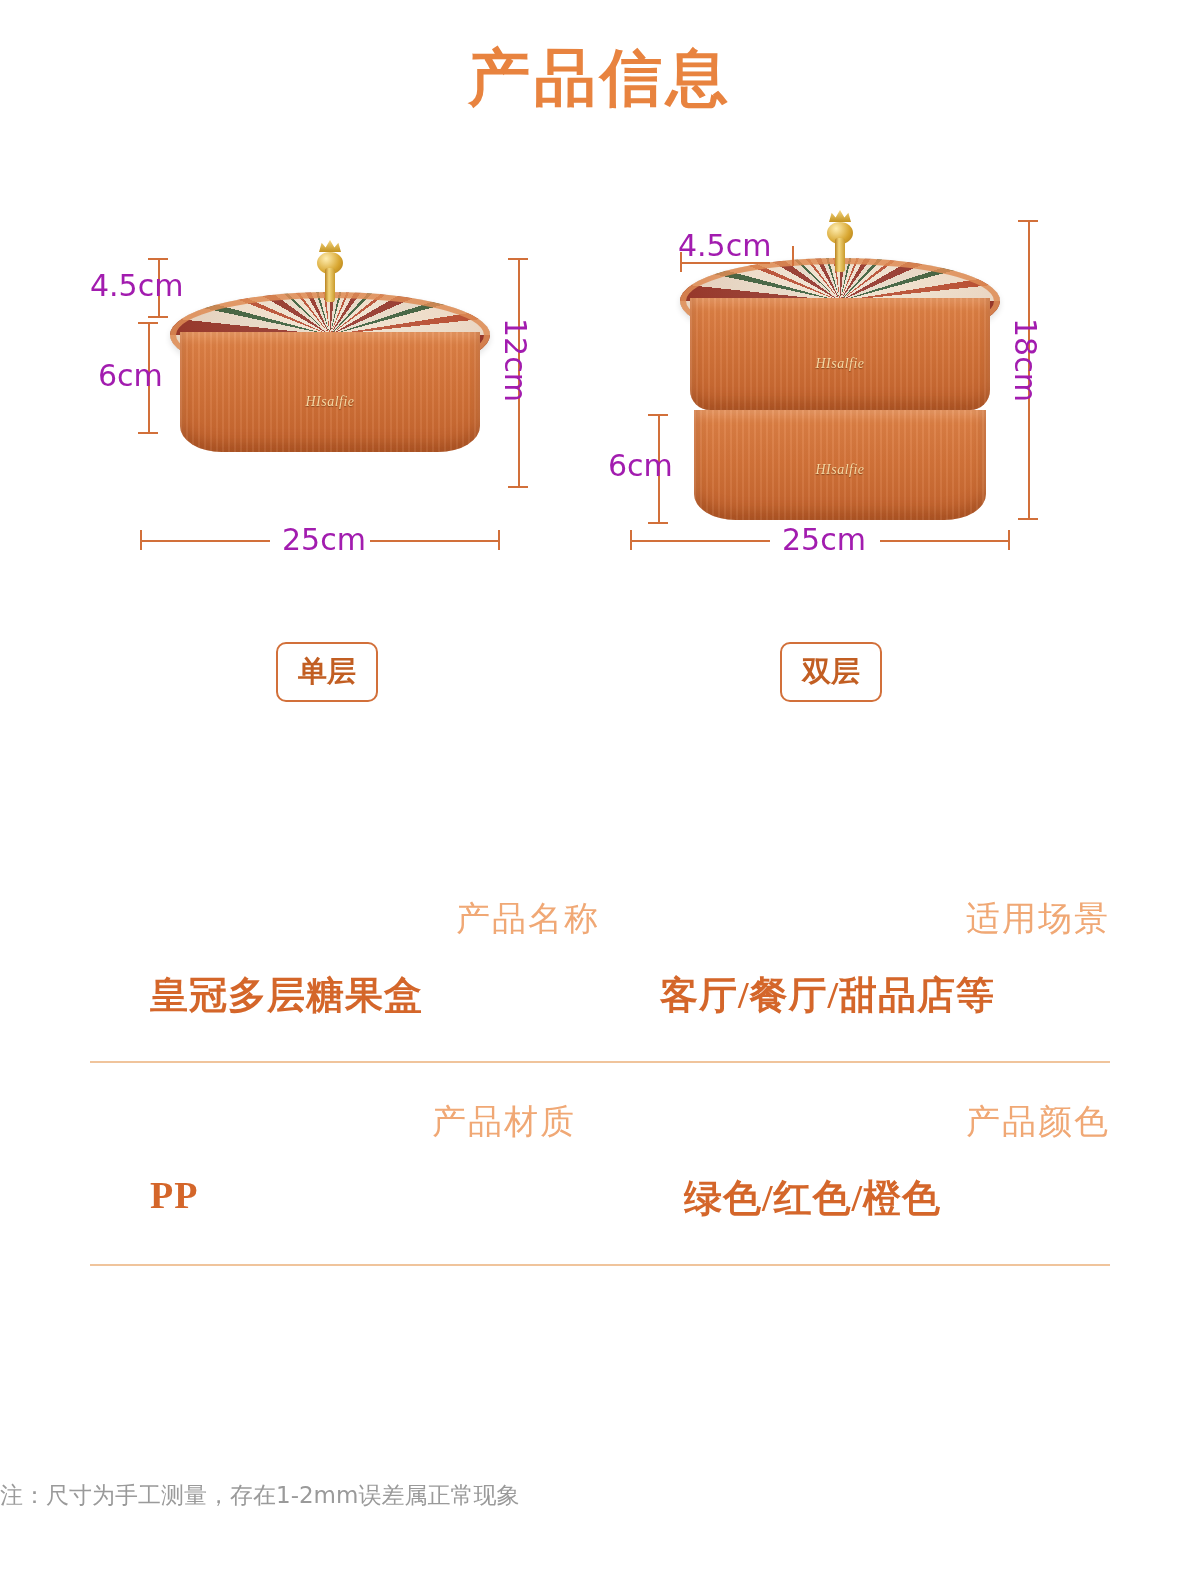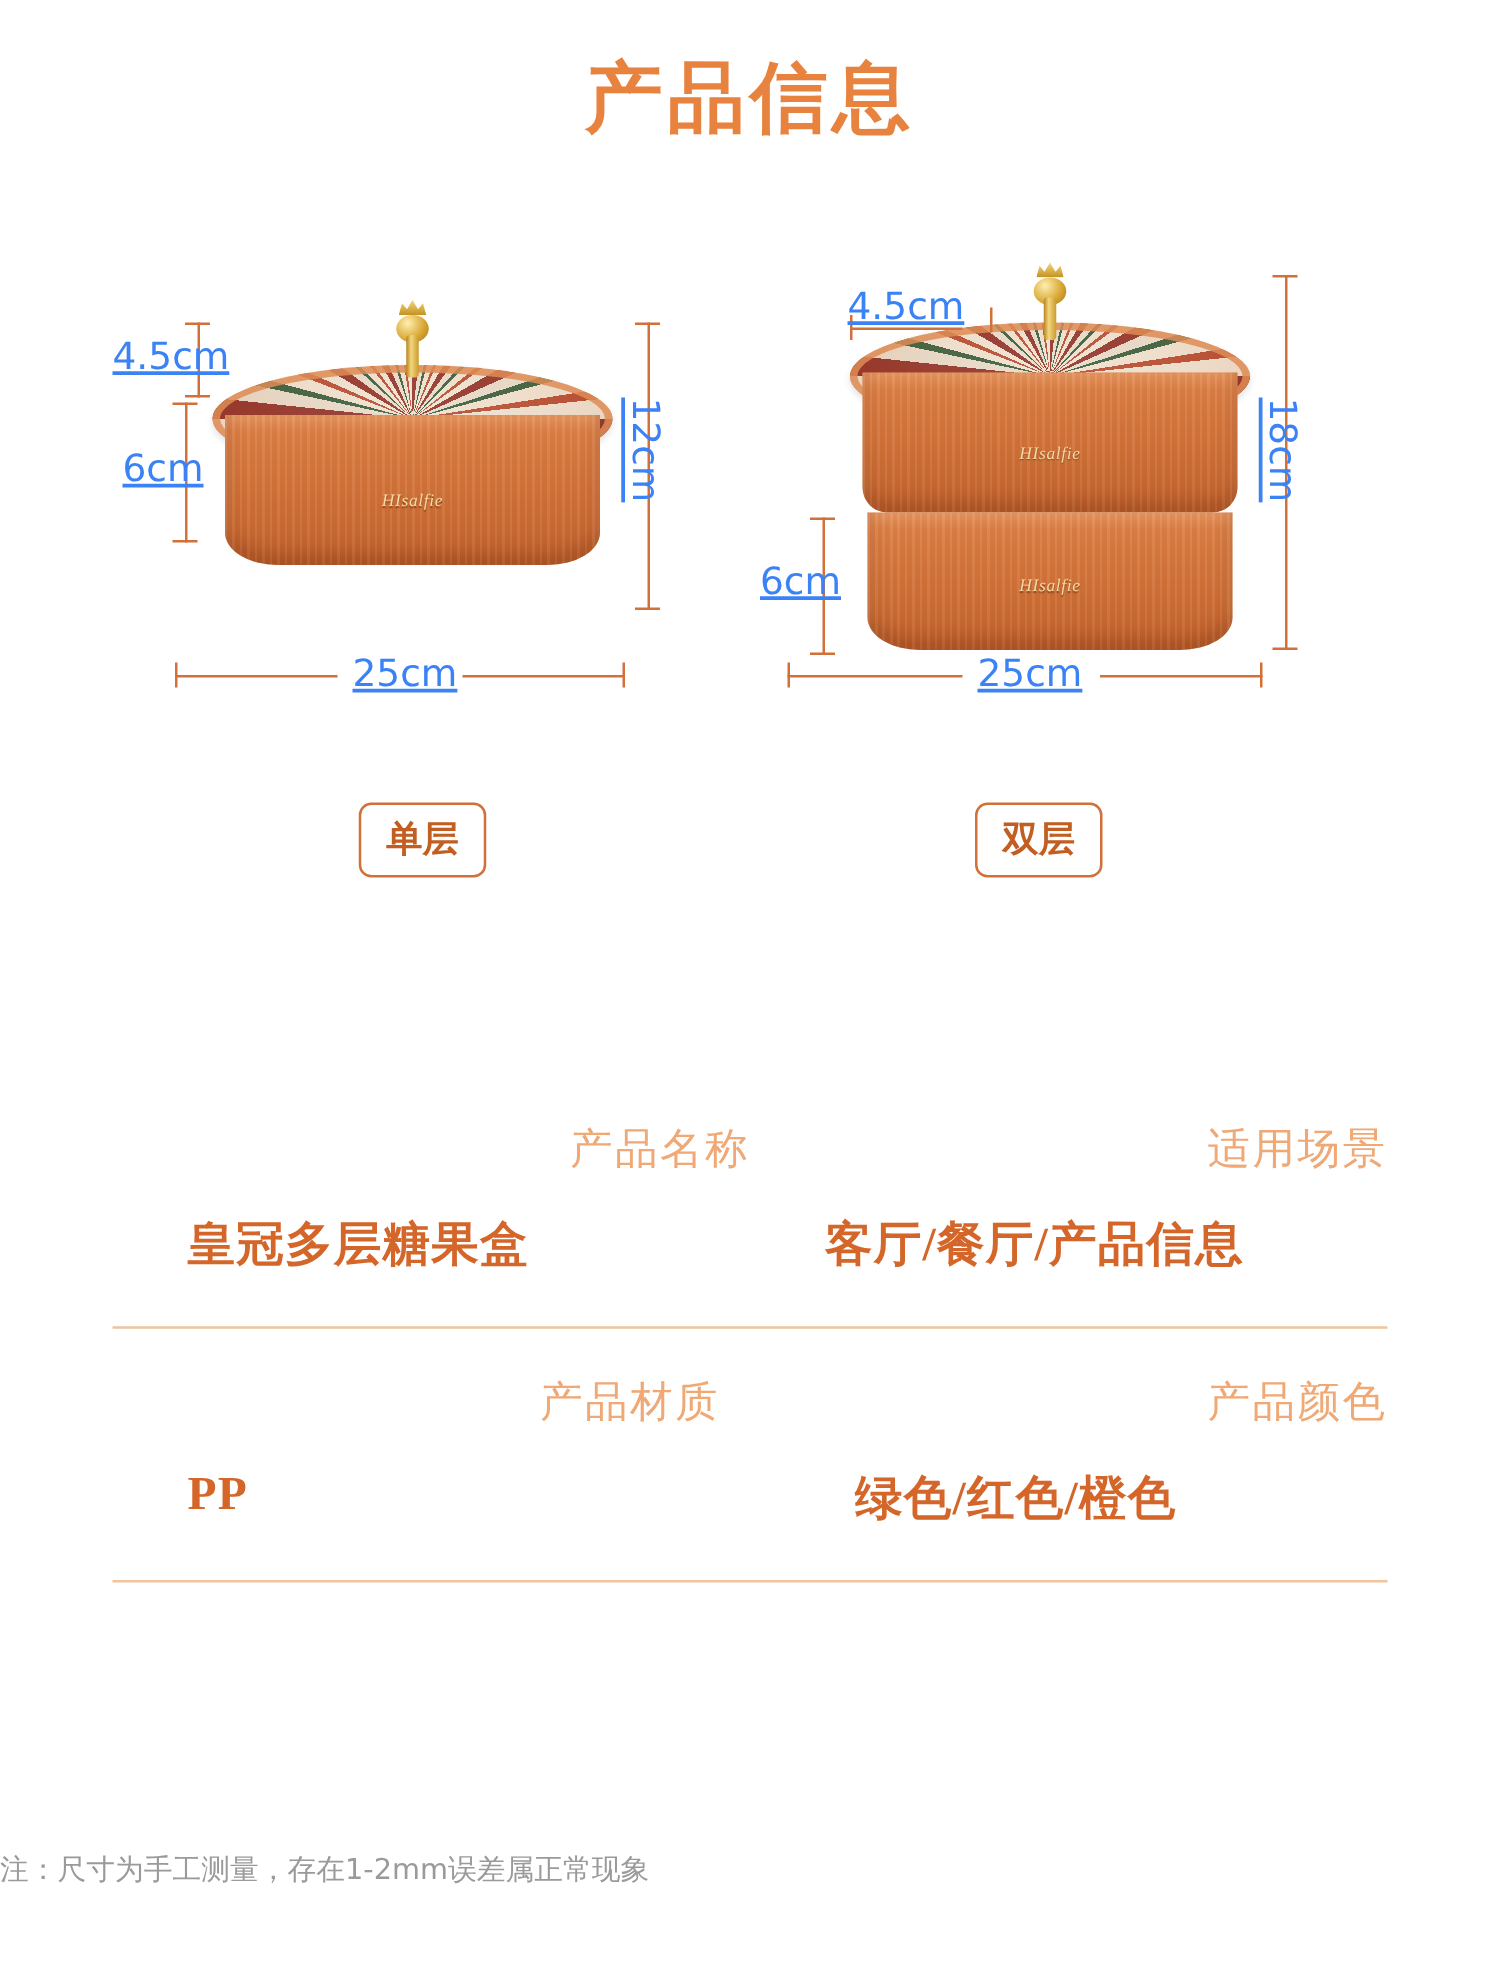--- a/index.html
+++ b/index.html
@@ -130,25 +130,24 @@
   .dim-line {
     position: absolute;
     background: #d2703a;
   }
   .dim-v { width: 2px; }
   .dim-h { height: 2px; }
   .tick-h { position: absolute; height: 2px; width: 20px; background: #d2703a; }
   .tick-v { position: absolute; width: 2px; height: 20px; background: #d2703a; }
   .dim-label {
     position: absolute;
-    color: #3b82f6;
+    color: #a21caf;
     font-size: 30px;
     font-family: "DejaVu Sans", sans-serif;
     white-space: nowrap;
-    text-decoration: underline;
   }
   .dim-label.vertical {
     writing-mode: vertical-rl;
     text-orientation: mixed;
   }
 
   
   .tag {
     position: absolute;
     border: 2px solid #d2703a;
@@ -245,21 +244,21 @@
     <div class="tick-h" style="left:408px; top:48px;"></div>
     <div class="tick-h" style="left:408px; top:276px;"></div>
     <div class="dim-label vertical" style="left:398px; top:108px;">12cm</div>
 
     <div class="dim-line dim-h" style="left:40px; top:330px; width:130px;"></div>
     <div class="dim-line dim-h" style="left:270px; top:330px; width:130px;"></div>
     <div class="tick-v" style="left:40px; top:320px;"></div>
     <div class="tick-v" style="left:398px; top:320px;"></div>
     <div class="dim-label" style="left:182px; top:312px;">25cm</div>
 
-    <div class="tag" style="left:176px; top:432px;margin-left:11px;">单层</div>
+    <div class="tag" style="left:176px; top:432px;">单层</div>
   </div>
 
   <div class="product-block double">
 
     <div class="box-wrap" style="left:80px; top:0px; width:320px; height:300px;">
 
       <div class="crown" style="top:0; width:40px; height:62px;">
         <div class="top" style="top:0;"></div>
         <div class="ball" style="top:12px; width:26px; height:22px;"></div>
         <div class="stem" style="height:34px; bottom:0;"></div>
@@ -306,21 +305,21 @@
 
 <div class="specs">
 
   <div class="spec-row">
     <div class="spec-cell">
       <div class="spec-label">产品名称</div>
       <div class="spec-value">皇冠多层糖果盒</div>
     </div>
     <div class="spec-cell">
       <div class="spec-label">适用场景</div>
-      <div class="spec-value">客厅/餐厅/产品信息</div>
+      <div class="spec-value">客厅/餐厅/甜品店等</div>
     </div>
   </div>
 
   <div class="spec-row">
     <div class="spec-cell">
       <div class="spec-label">产品材质</div>
       <div class="spec-value">PP</div>
     </div>
     <div class="spec-cell">
       <div class="spec-label">产品颜色</div>

